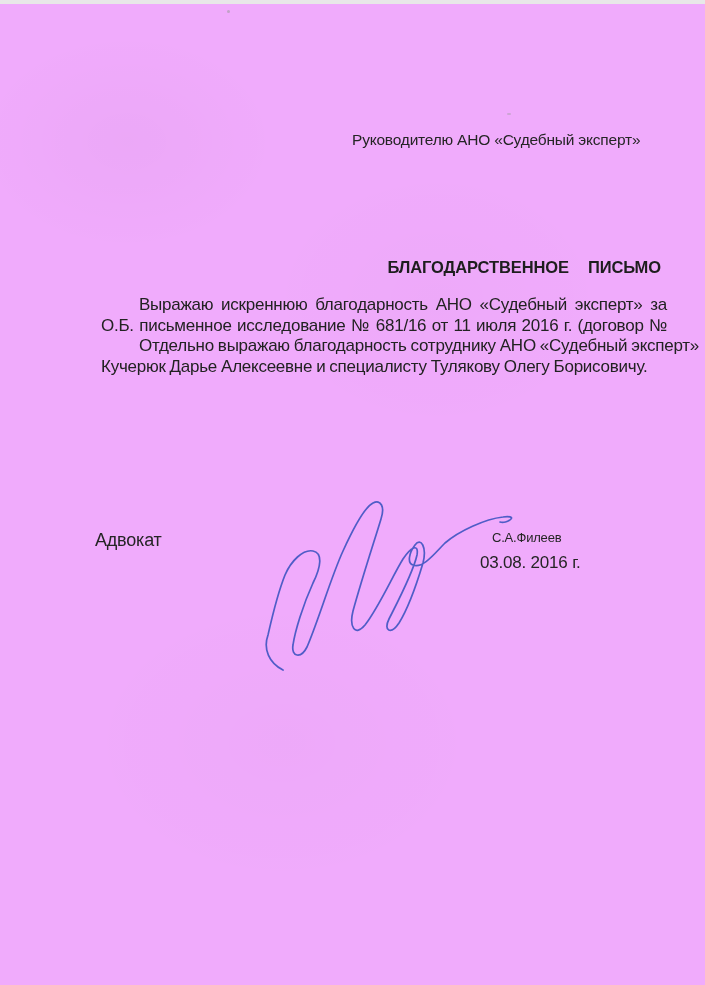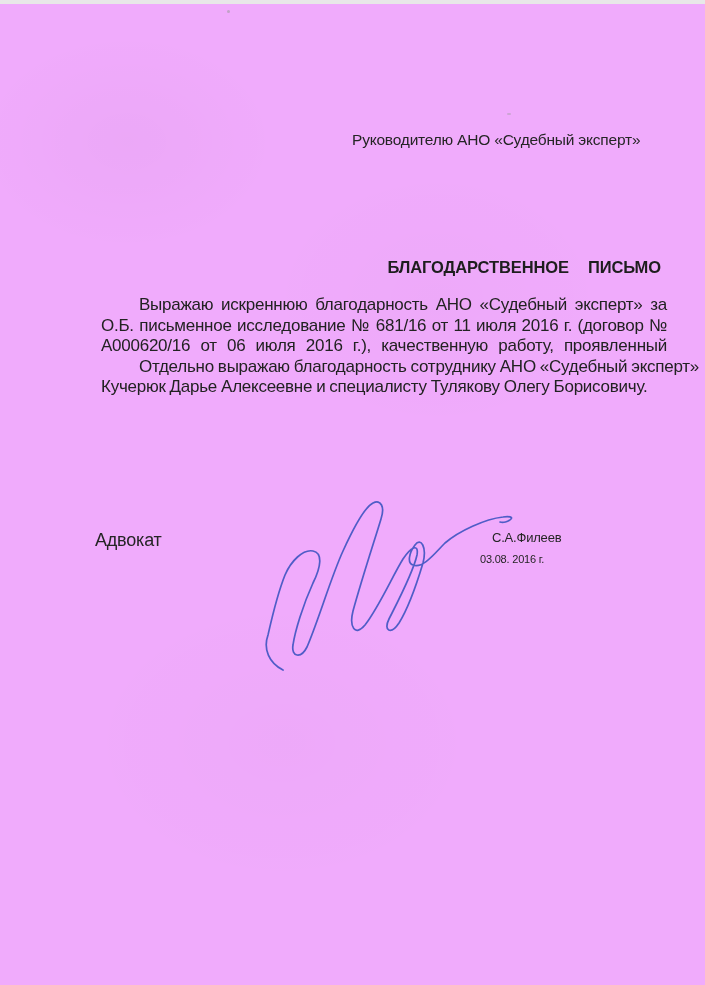--- a/index.html
+++ b/index.html
@@ -87,21 +87,21 @@
   .sig-name {
     left: 492px;
     top: 526px;
     font-size: 13px;
     letter-spacing: -0.2px;
     color: #252525;
   }
   .sig-date {
     left: 480px;
     top: 549px;
-    font-size: 11px;
+    font-size: 17px;
     letter-spacing: -0.2px;
     color: #252525;
   }
 
   .signature-svg {
     left: 245px;
     top: 490px;
     width: 290px;
     height: 190px;
   }
@@ -129,21 +129,20 @@
   <div class="abs header-block">
     <div class="header-recipient">Руководителю АНО «Судебный эксперт»</div>
   </div>
 
   <div class="abs doc-title">БЛАГОДАРСТВЕННОЕ  ПИСЬМО</div>
 
   <div class="abs letter-body">
       <div>
         <div class="line first">Выражаю искреннюю благодарность АНО «Судебный эксперт» за</div>
         <div class="line">О.Б.  письменное исследование № 681/16  от 11 июля 2016 г. (договор №</div>
-        <div class="line">А000620/16 от 06 июля 2016 г.), качественную работу, проявленный</div>
       </div>
       <div>
         <div class="line first">Отдельно выражаю благодарность сотруднику АНО «Судебный эксперт»</div>
         <div class="line last">Кучерюк Дарье Алексеевне и специалисту  Тулякову Олегу Борисовичу.</div>
       </div>
     </div>
 
   <div class="abs sig-label">Адвокат</div>
 
   <svg class="abs signature-svg" viewBox="0 0 290 190" xmlns="http://www.w3.org/2000/svg" aria-hidden="true">

